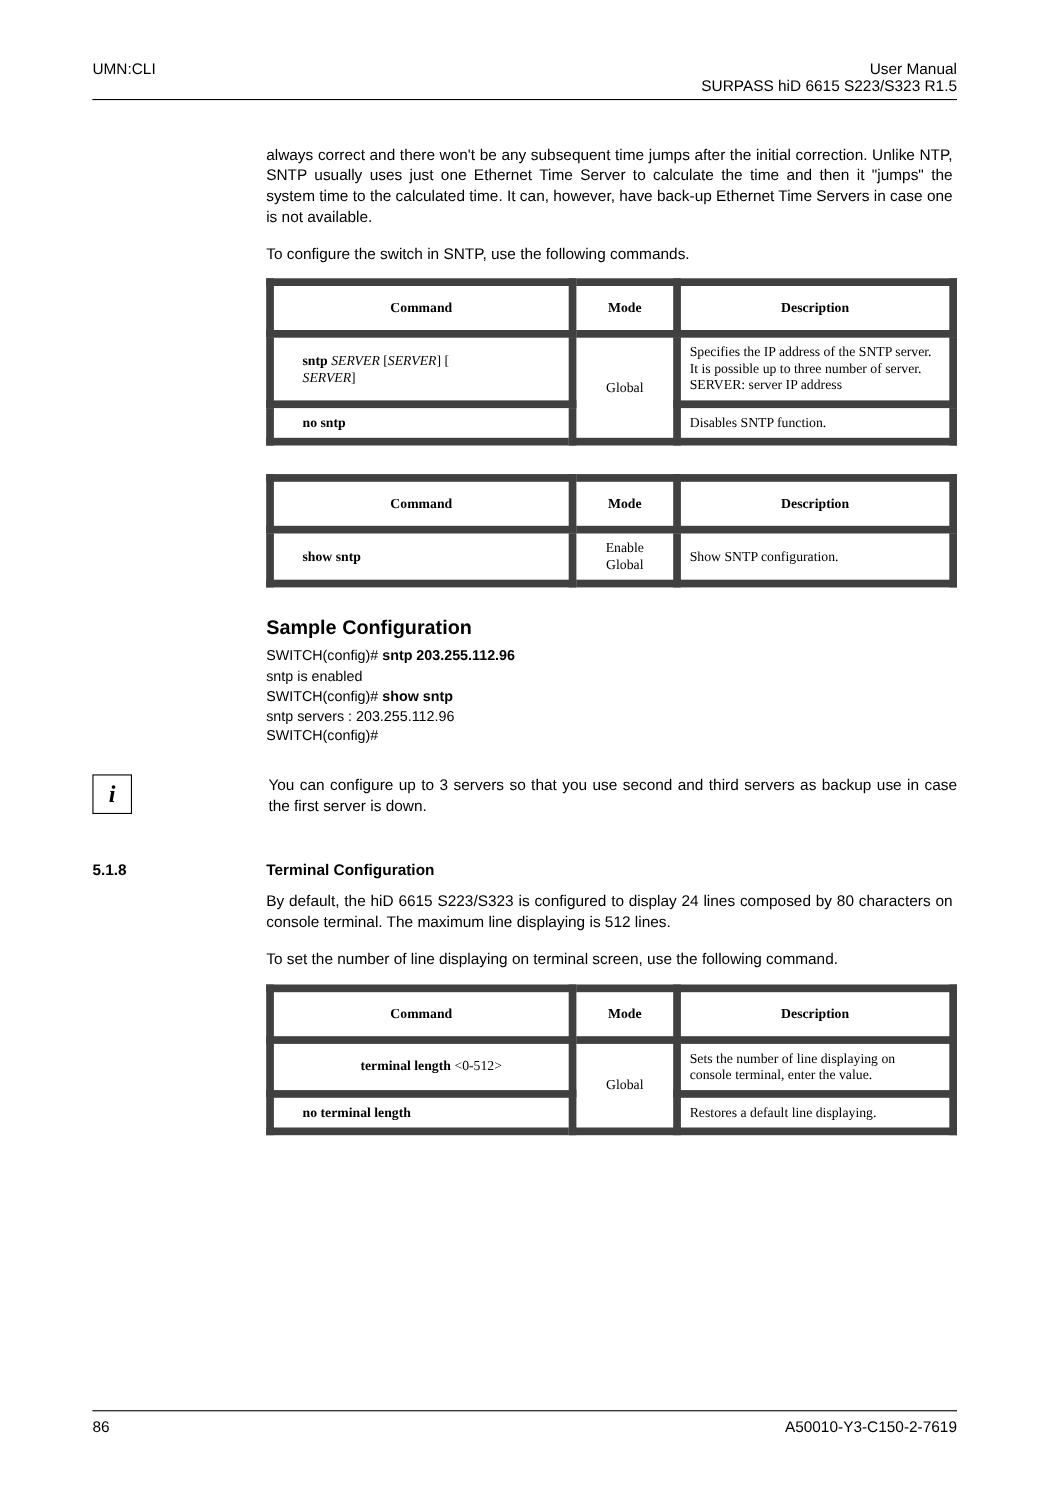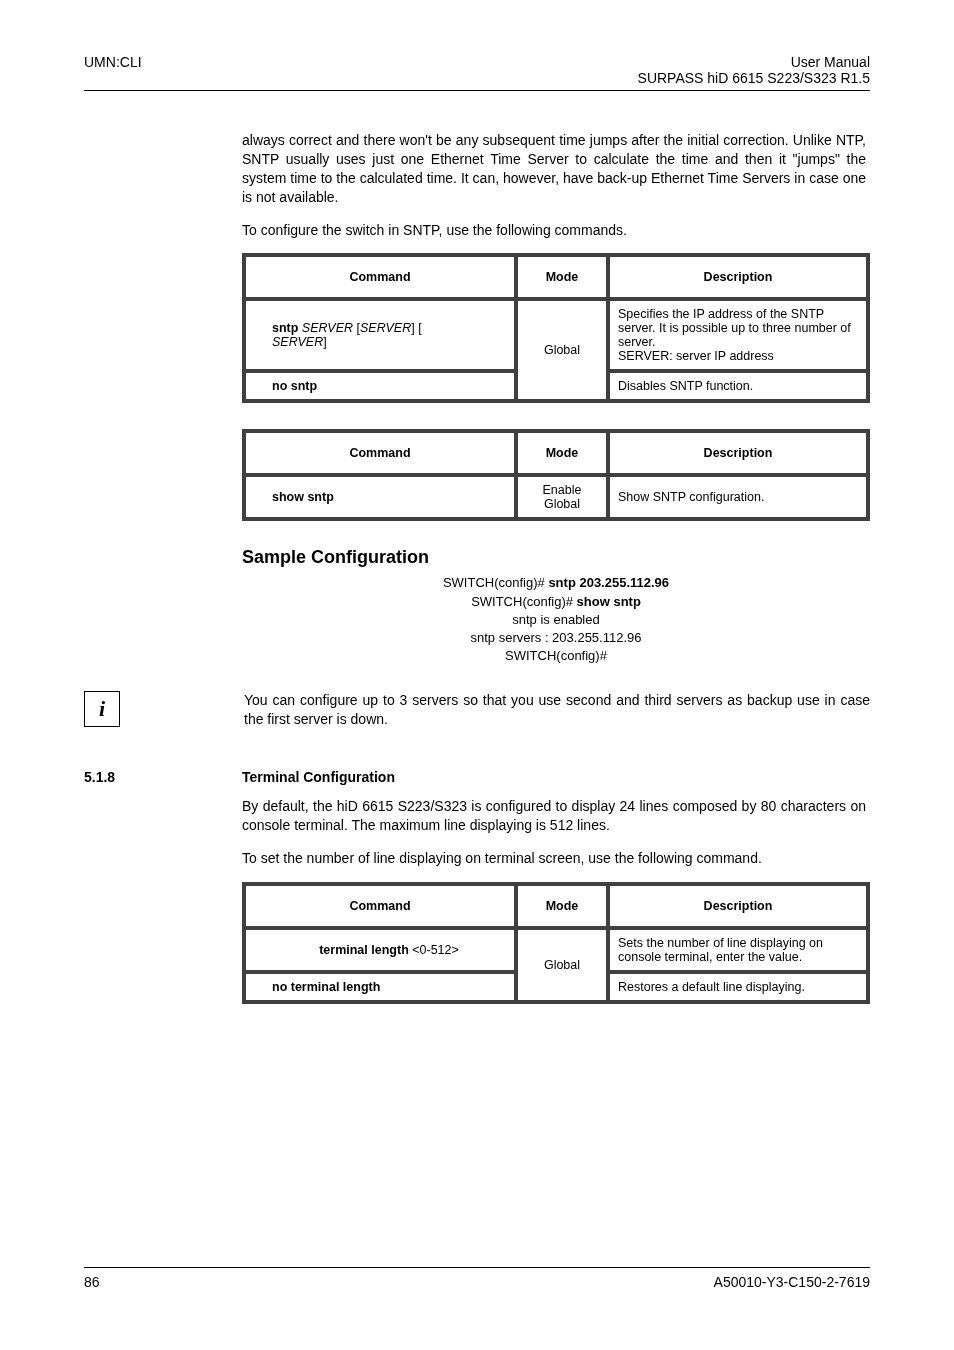--- a/index.html
+++ b/index.html
@@ -4,33 +4,33 @@
 <style>
   html,body{margin:0;padding:0;background:#fff;color:#000;}
   body{width:954px;height:1350px;position:relative;font-family:Arial,Helvetica,sans-serif;font-size:14px;}
   .page{position:absolute;left:0;top:0;width:954px;height:1350px;box-sizing:border-box;padding:54px 84px 50px 84px;}
   .hdr{display:flex;justify-content:space-between;font-size:14px;}
   .hdr-right{text-align:right;}
   .rule{border:none;border-top:1px solid #000;margin:4px 0 0 0;}
   .content{margin-left:158px;margin-top:40px;}
   .para{text-align:justify;line-height:1.35;margin:0 4px 14px 0;}
   table.t{width:100%;border-collapse:collapse;font-size:12.5px;margin-bottom:26px;}
-  table.t td{border:4px solid #404040;padding:6px 8px;vertical-align:middle;}
+  table.t td{border:7px solid #404040;padding:6px 8px;vertical-align:middle;font-family:Liberation Serif, serif;}
   table.t td.hdcell{font-weight:bold;text-align:center;height:28px;}
   table.t td.mode{text-align:center;}
   table.t td.cmd{padding-left:26px;}
   .info-row{display:flex;align-items:flex-start;margin-top:18px;margin-left:-158px;}
   .info-icon{width:34px;height:34px;border:1px solid #000;flex:0 0 34px;margin-right:18px;display:flex;align-items:center;justify-content:center;font-weight:bold;font-size:22px;font-family:'Times New Roman',serif;font-style:italic;}
   .info-text{flex:1;text-align:justify;line-height:1.35;padding-left:106px;}
   .section-num{font-family:Arial,Helvetica,sans-serif;font-weight:bold;font-size:14px;margin-left:-158px;display:flex;}
   .section-num .num{width:158px;flex:0 0 158px;}
   .sample{font-family:Arial,Helvetica,sans-serif;font-weight:bold;font-size:18px;margin-bottom:6px;}
-  .cli{font-family:Arial,Helvetica,sans-serif;font-size:13px;line-height:1.4;margin-bottom:26px;text-align:center;}
+  .cli{font-family:Arial,Helvetica,sans-serif;font-size:13px;line-height:1.4;margin-bottom:26px;}
   .cli .cmd-in{font-weight:bold;}
-  .footer{position:absolute;left:84px;right:84px;bottom:60px;text-align:right;}
+  .footer{position:absolute;left:84px;right:84px;bottom:45px;text-align:right;}
   .footer .rule{margin-bottom:6px;}
   .footer-row{display:flex;justify-content:space-between;font-size:14px;}
 </style>
 </head>
 <body>
 
 <div class="page">
   <div class="hdr">
     <div>UMN:CLI</div>
     <div class="hdr-right">
@@ -80,22 +80,22 @@
 Global</td>
         <td>Show SNTP configuration.</td>
       </tr>
     </tbody>
       </table>
 
     <div class="sample">Sample Configuration</div>
 
     <div class="cli">
       <div><span>SWITCH(config)# </span><span class="cmd-in">sntp 203.255.112.96</span></div>
+      <div>sntp is enabled</div>
       <div><span>SWITCH(config)# </span><span class="cmd-in">show sntp</span></div>
-      <div>sntp is enabled</div>
       <div>sntp servers : 203.255.112.96</div>
       <div>SWITCH(config)#</div>
     </div>
 
     <div class="info-row">
       <div class="info-icon">i</div>
       <div class="info-text">You can configure up to 3 servers so that you use second and third servers as backup use in case the first server is down.</div>
     </div>
 
     <div class="section-num" style="margin-top:40px;margin-bottom:12px;">

